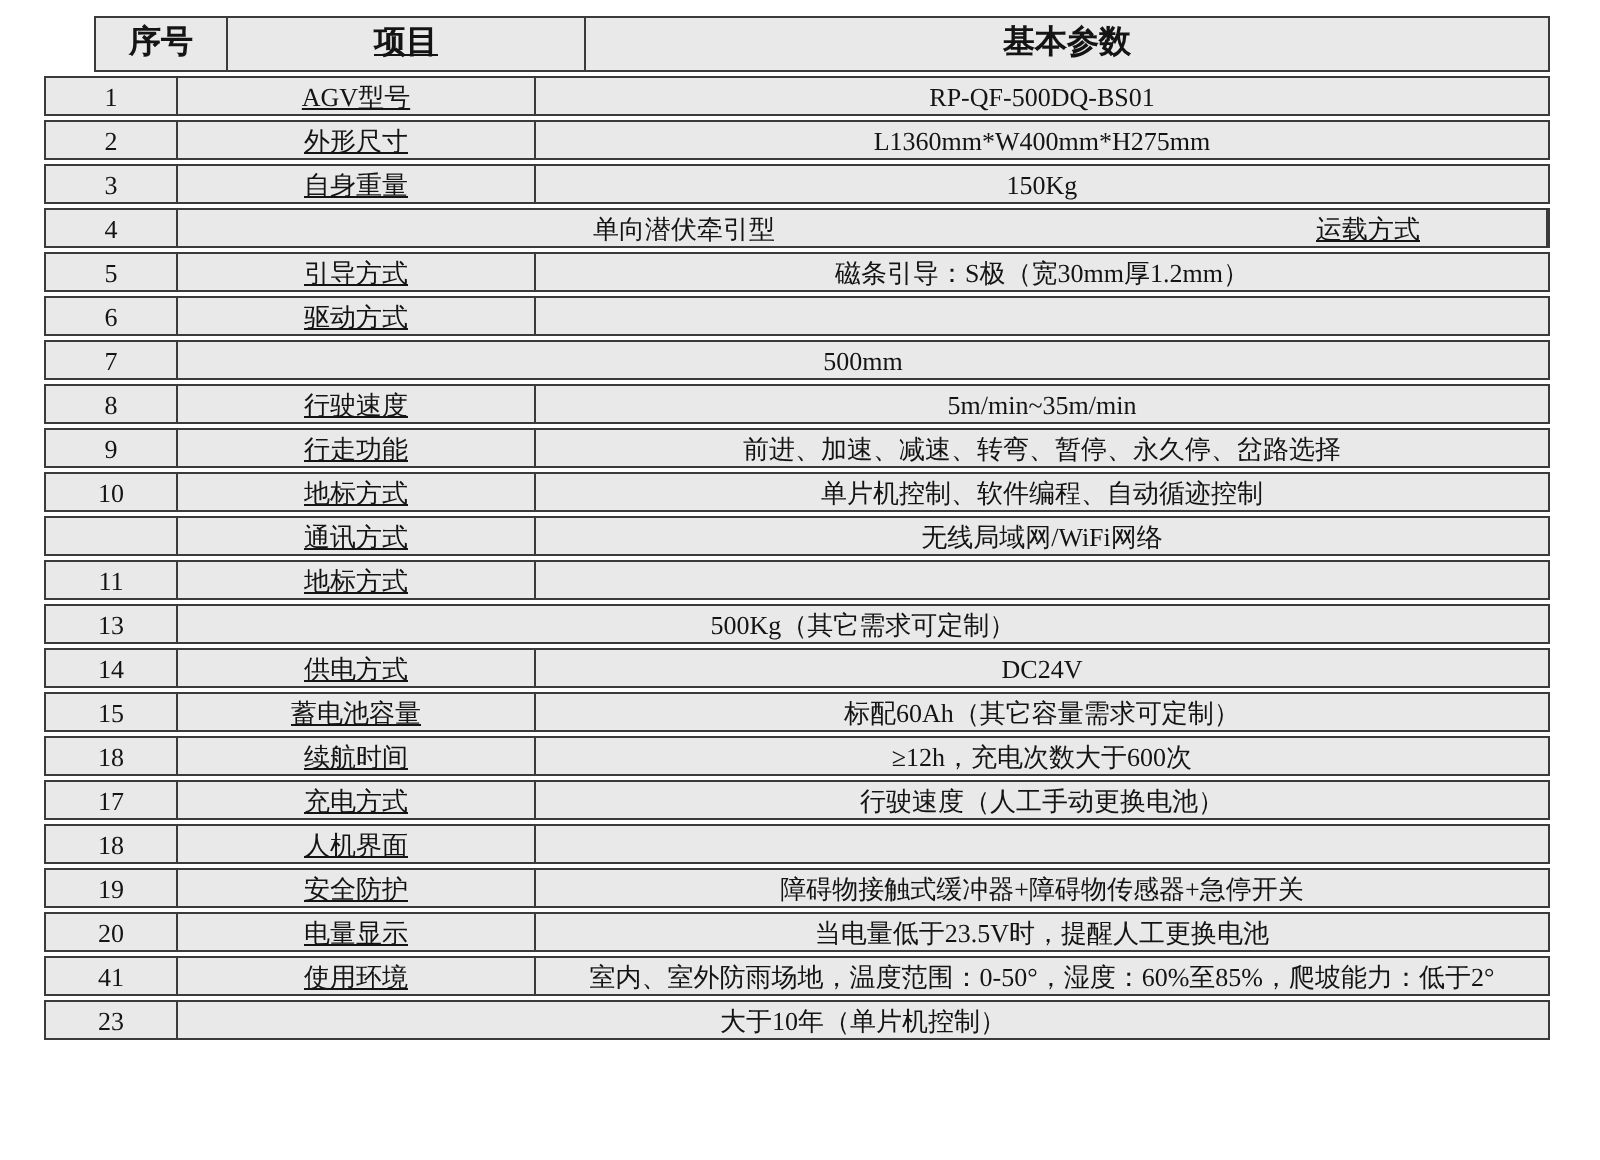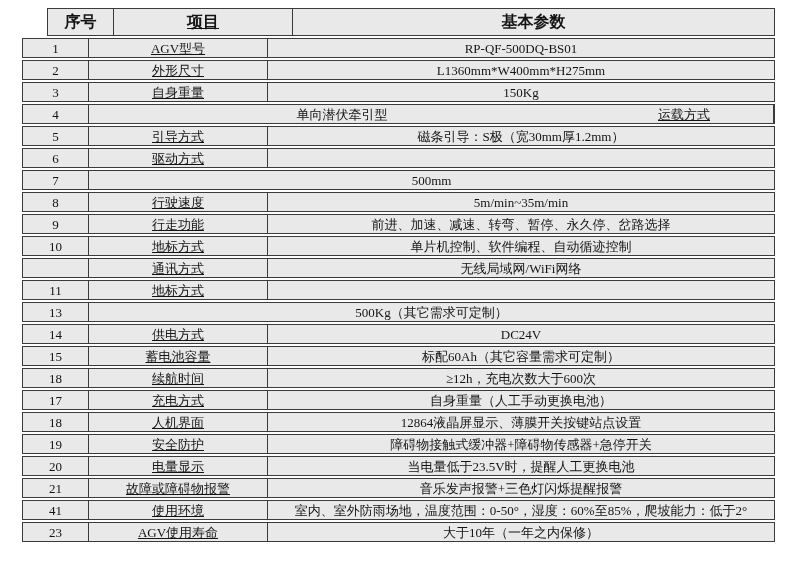--- a/index.html
+++ b/index.html
@@ -159,51 +159,44 @@
 
   <div class="row">
     <div class="cell no">18</div>
     <div class="cell item">续航时间</div>
     <div class="cell value">≥12h，充电次数大于600次</div>
   </div>
 
   <div class="row">
     <div class="cell no">17</div>
     <div class="cell item">充电方式</div>
-    <div class="cell value">自身重量（人工手动更换电池）</div>
+    <div class="cell value">行驶速度（人工手动更换电池）</div>
   </div>
 
   <div class="row">
     <div class="cell no">18</div>
     <div class="cell item">人机界面</div>
-    <div class="cell value">12864液晶屏显示、薄膜开关按键站点设置</div>
   </div>
 
   <div class="row">
     <div class="cell no">19</div>
     <div class="cell item">安全防护</div>
     <div class="cell value">障碍物接触式缓冲器+障碍物传感器+急停开关</div>
   </div>
 
   <div class="row">
     <div class="cell no">20</div>
     <div class="cell item">电量显示</div>
     <div class="cell value">当电量低于23.5V时，提醒人工更换电池</div>
   </div>
 
-  <div class="row">
-    <div class="cell no">21</div>
-    <div class="cell item">故障或障碍物报警</div>
-    <div class="cell value">音乐发声报警+三色灯闪烁提醒报警</div>
-  </div>
 
   <div class="row">
     <div class="cell no">41</div>
     <div class="cell item">使用环境</div>
     <div class="cell value">室内、室外防雨场地，温度范围：0-50°，湿度：60%至85%，爬坡能力：低于2°</div>
   </div>
 
   <div class="row">
     <div class="cell no">23</div>
-    <div class="cell item">AGV使用寿命</div>
-    <div class="cell value">大于10年（一年之内保修）</div>
+    <div class="cell value">大于10年（单片机控制）</div>
   </div>
 </div>
 
 </body></html>

